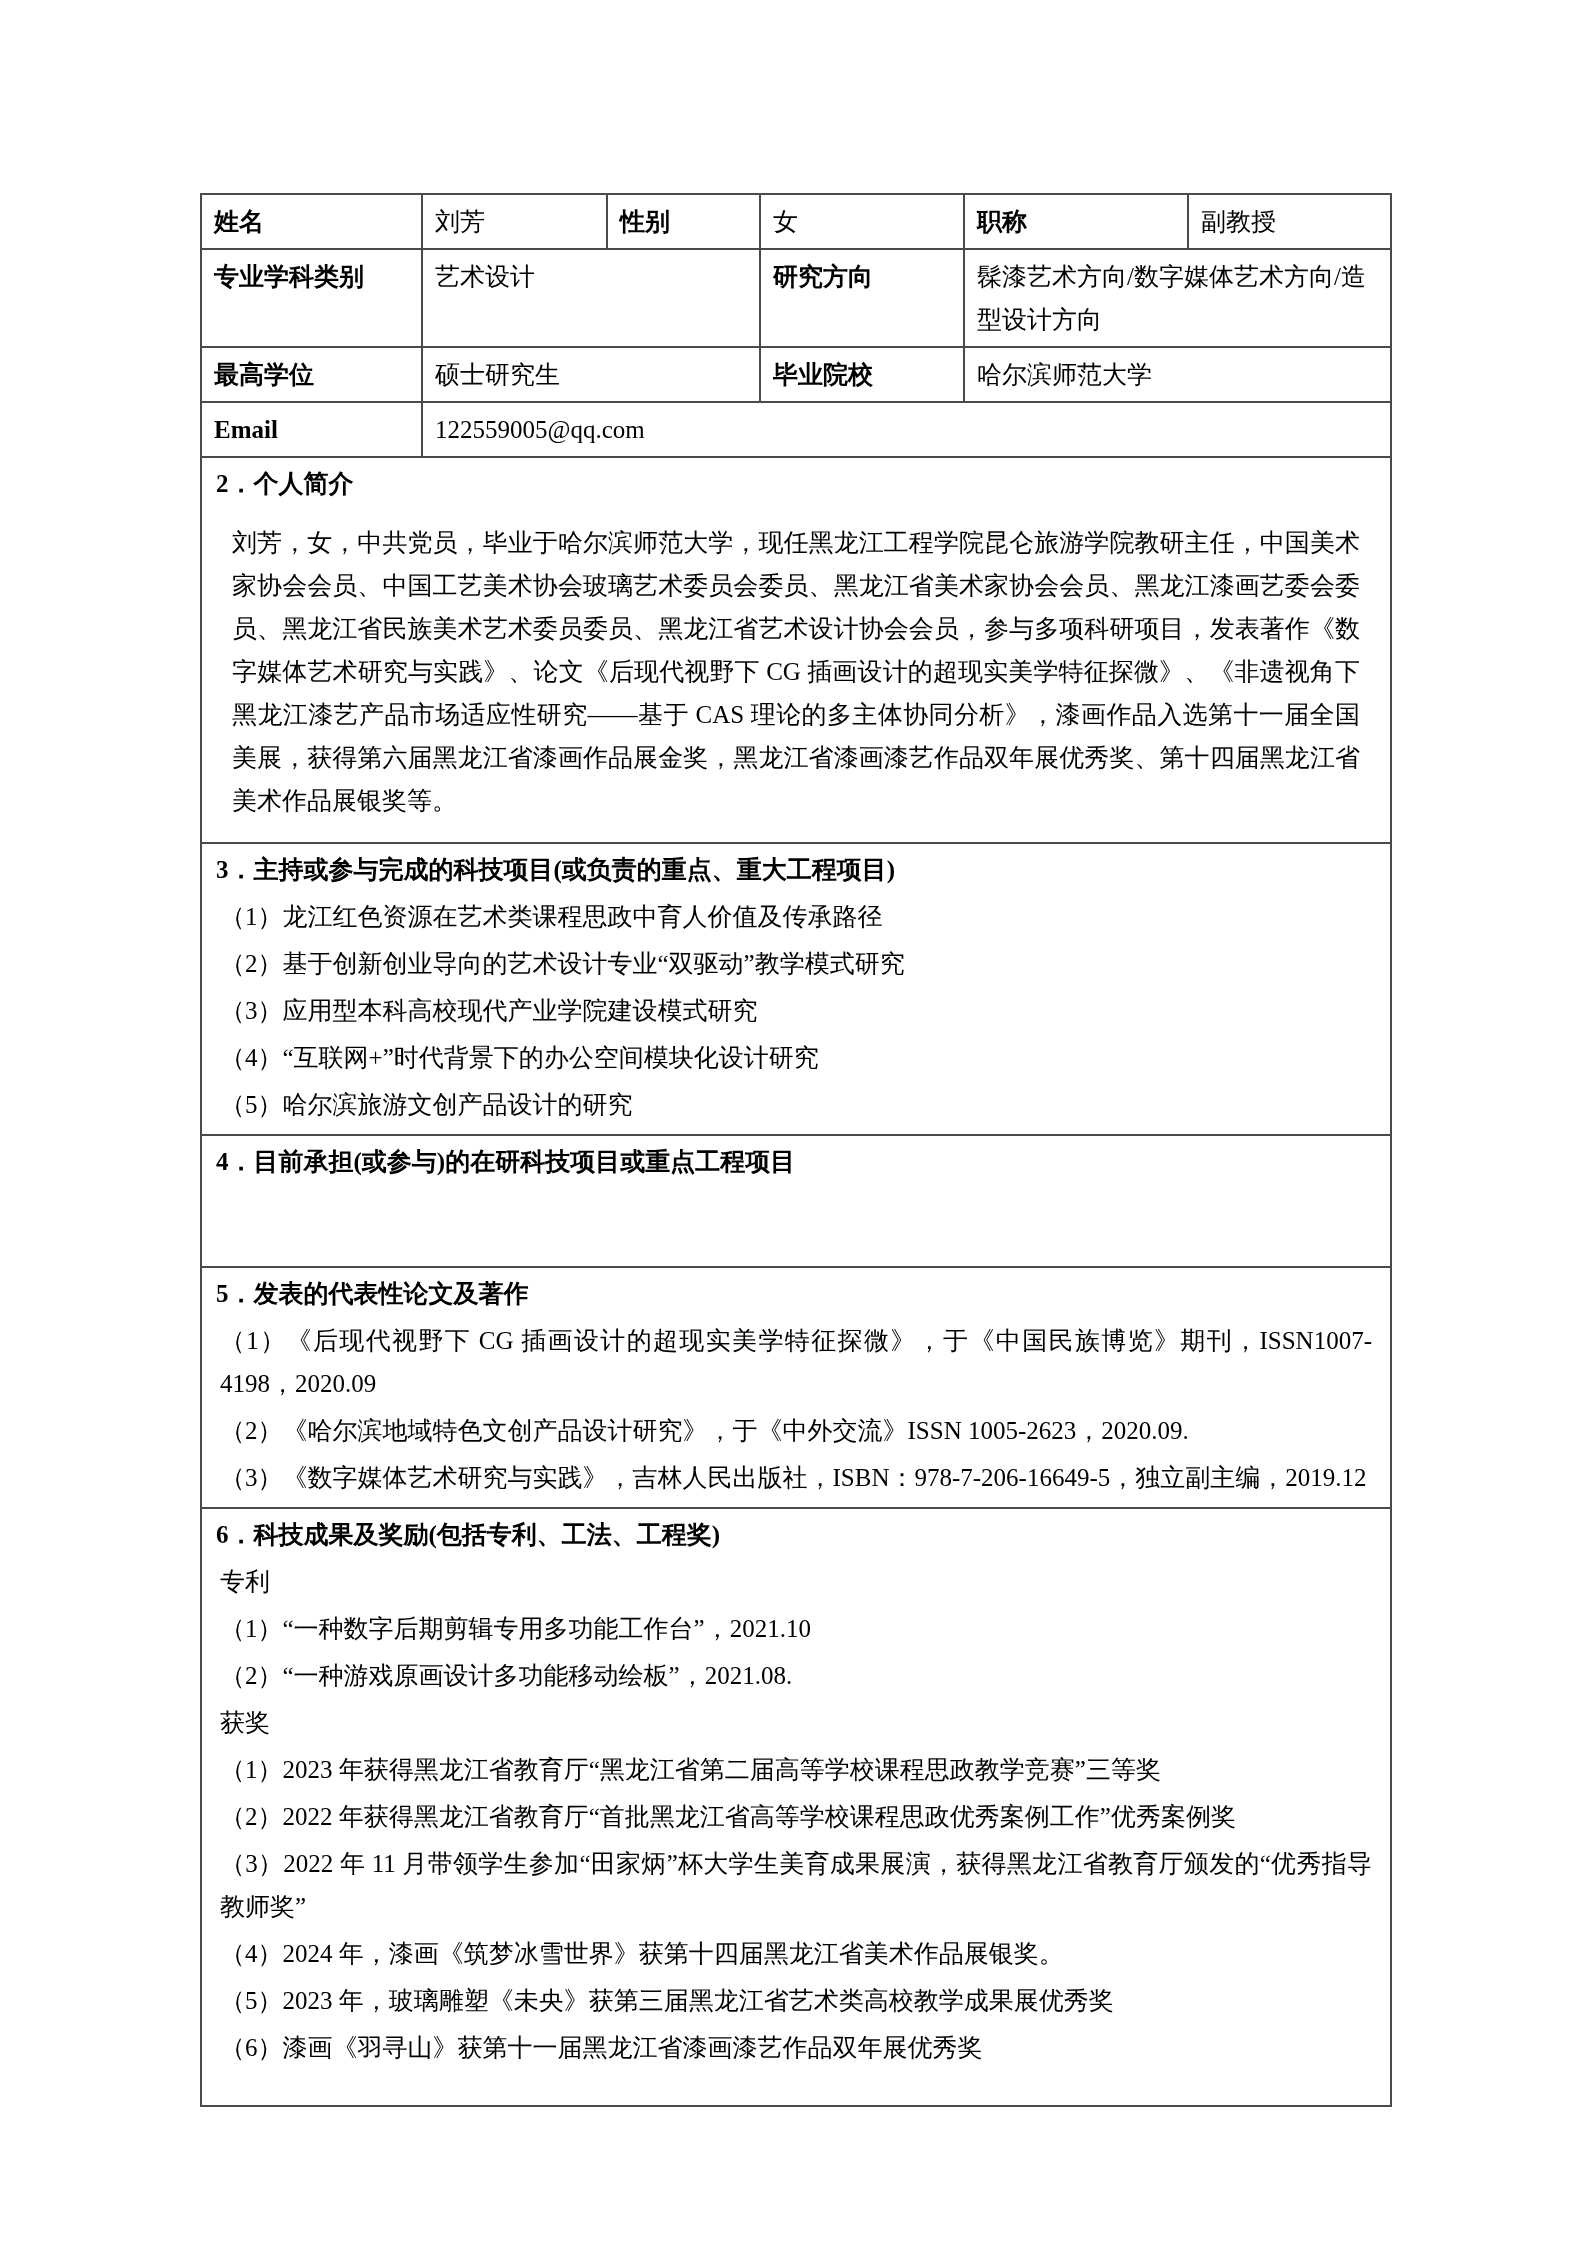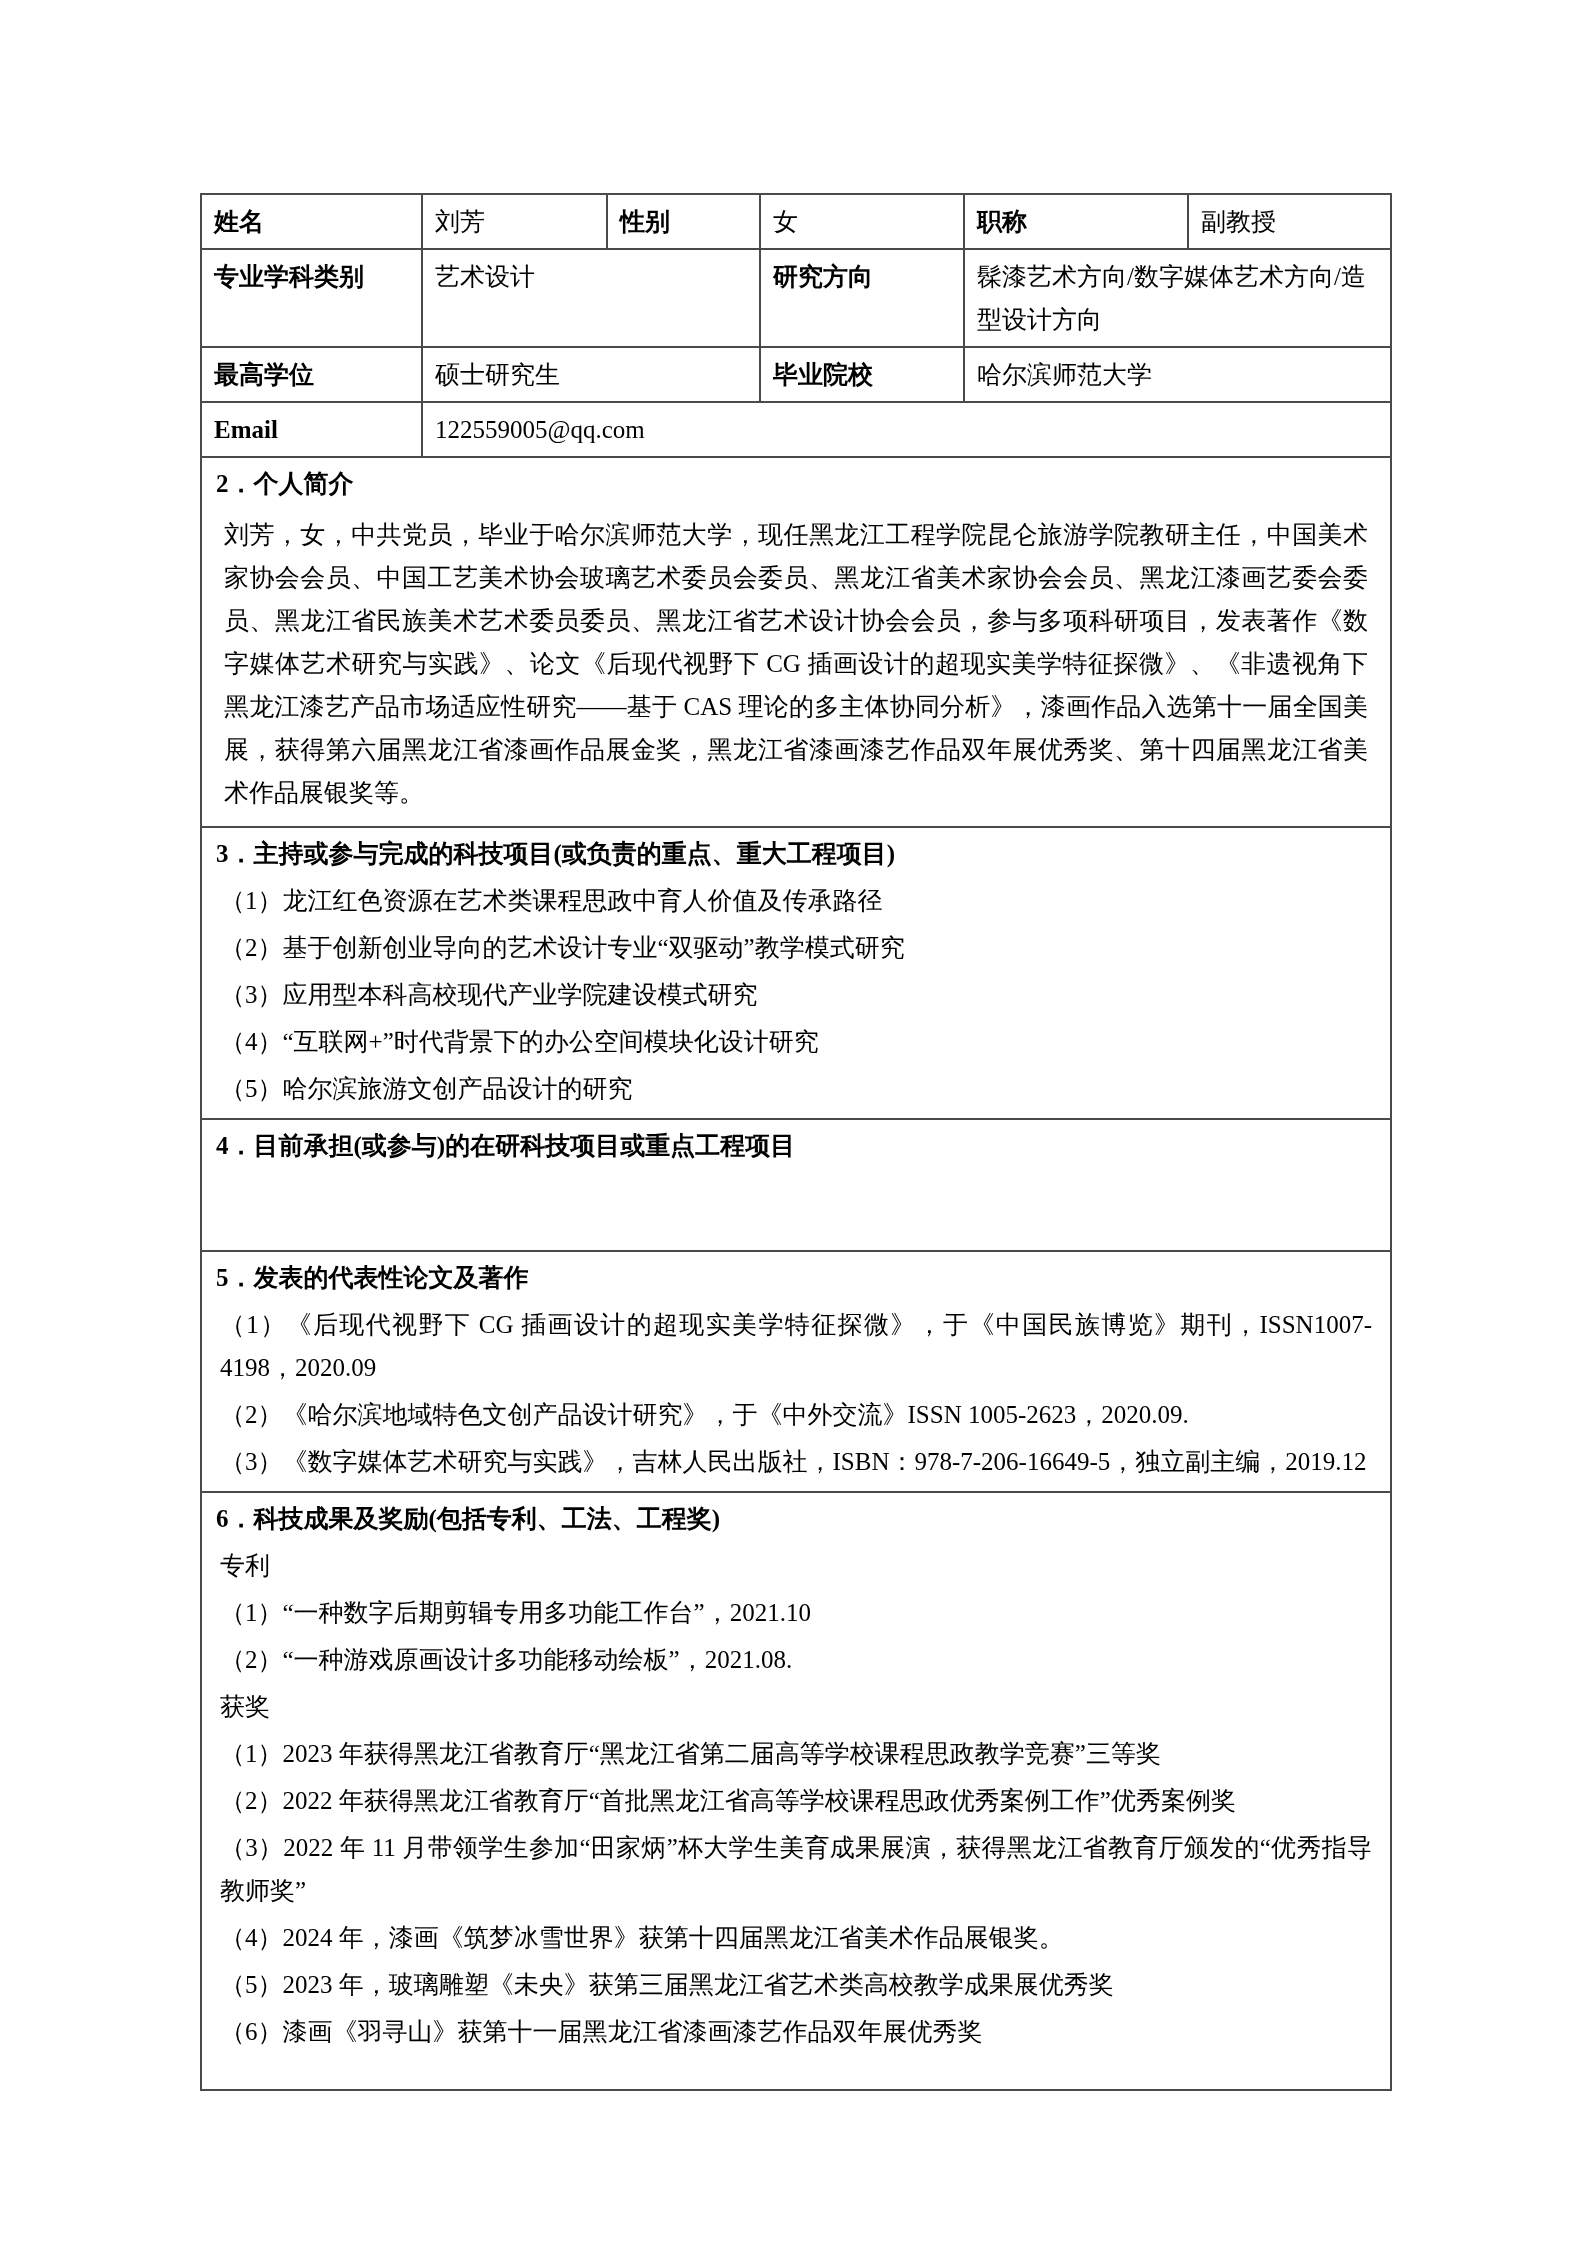--- a/index.html
+++ b/index.html
@@ -22,21 +22,21 @@
     border: 2px solid #4a4a4a;
     vertical-align: top;
     padding: 5px 12px;
     font-size: 25px;
     line-height: 43px;
     overflow: hidden;
   }
   td.lbl { font-weight: bold; }
   .sec-title { font-weight: bold; }
   p.item { margin: 4px; text-align: justify; }
-  p.para { margin: 8px; text-align: justify; font-family: Liberation Serif, serif; }
+  p.para { margin: 16px; text-align: justify; font-family: Liberation Serif, serif; }
   td.seccell { padding: 4px 14px; }
 </style>
 </head>
 <body>
 
 <table class="doc">
   <colgroup>
     <col style="width:221px">
       <col style="width:185px">
       <col style="width:153px">

